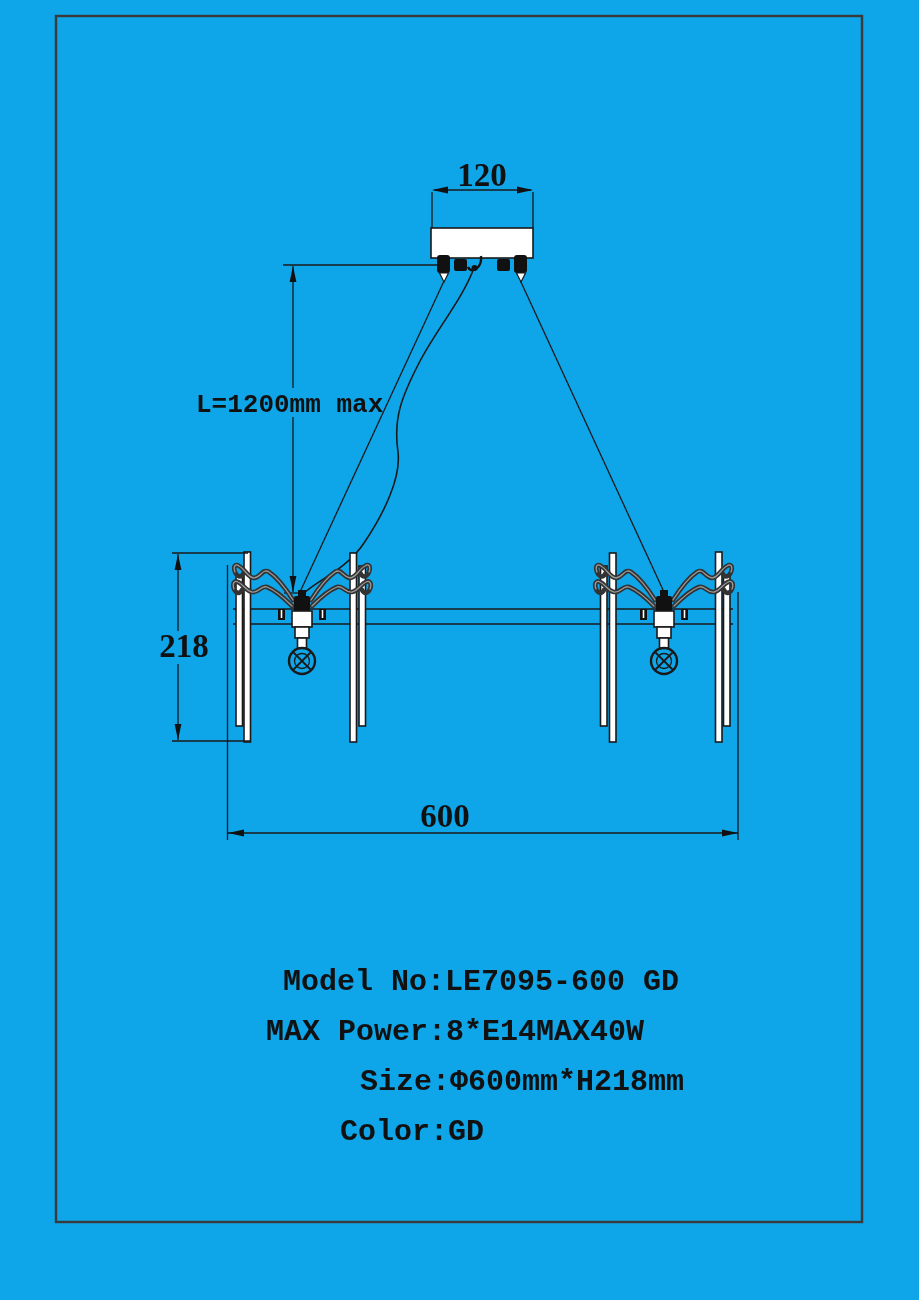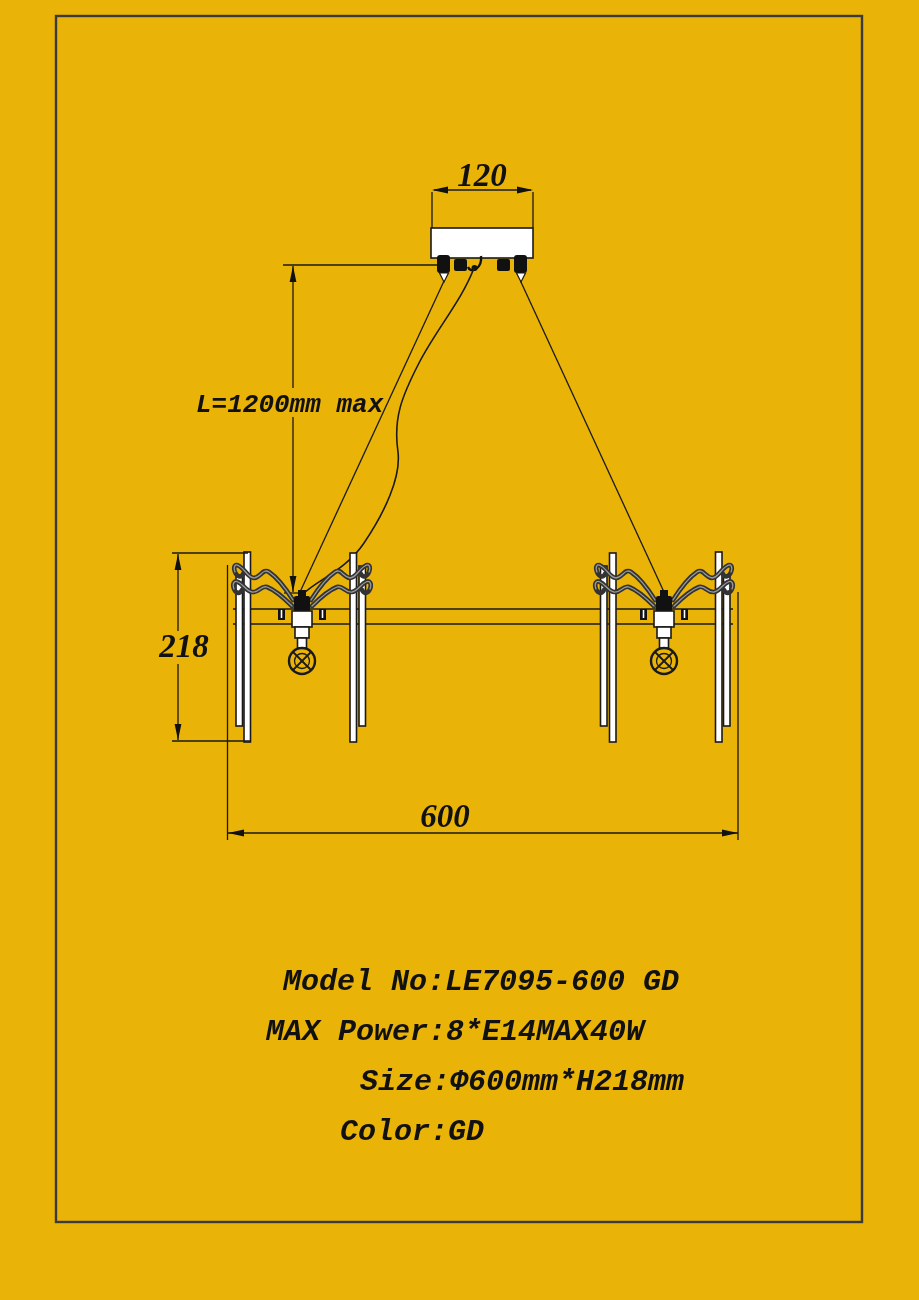--- a/index.html
+++ b/index.html
@@ -1,17 +1,17 @@
 <!DOCTYPE html>
 <html><head>
 <meta charset="utf-8">
 <style>
   html,body{margin:0;padding:0;background:#fff;}
-  .page{position:relative;width:919px;height:1300px;background:#eab308;overflow:hidden;
-        font-family:"Liberation Sans",sans-serif;font-style:italic;}
+  .page{position:relative;width:919px;height:1300px;background:#0ea5e9;overflow:hidden;
+        font-family:"Liberation Sans",sans-serif;}
   svg{display:block;}
   .ink{stroke:#1a1a1a;fill:none;}
   .thin{stroke-width:1.3;}
   .med{stroke-width:1.6;}
   .wfill{fill:#ffffff;stroke:#1a1a1a;stroke-width:1.6;}
   .bfill{fill:#111111;stroke:none;}
   .arrow{fill:#111111;stroke:none;}
   .arm{stroke:#333333;stroke-width:4.6;fill:none;stroke-linecap:round;}
   .armlite{stroke:#9a9a9a;stroke-width:1.3;fill:none;stroke-linecap:round;}
   .dim{font-family:"Liberation Serif",serif;font-weight:bold;font-size:33px;fill:#111;}

